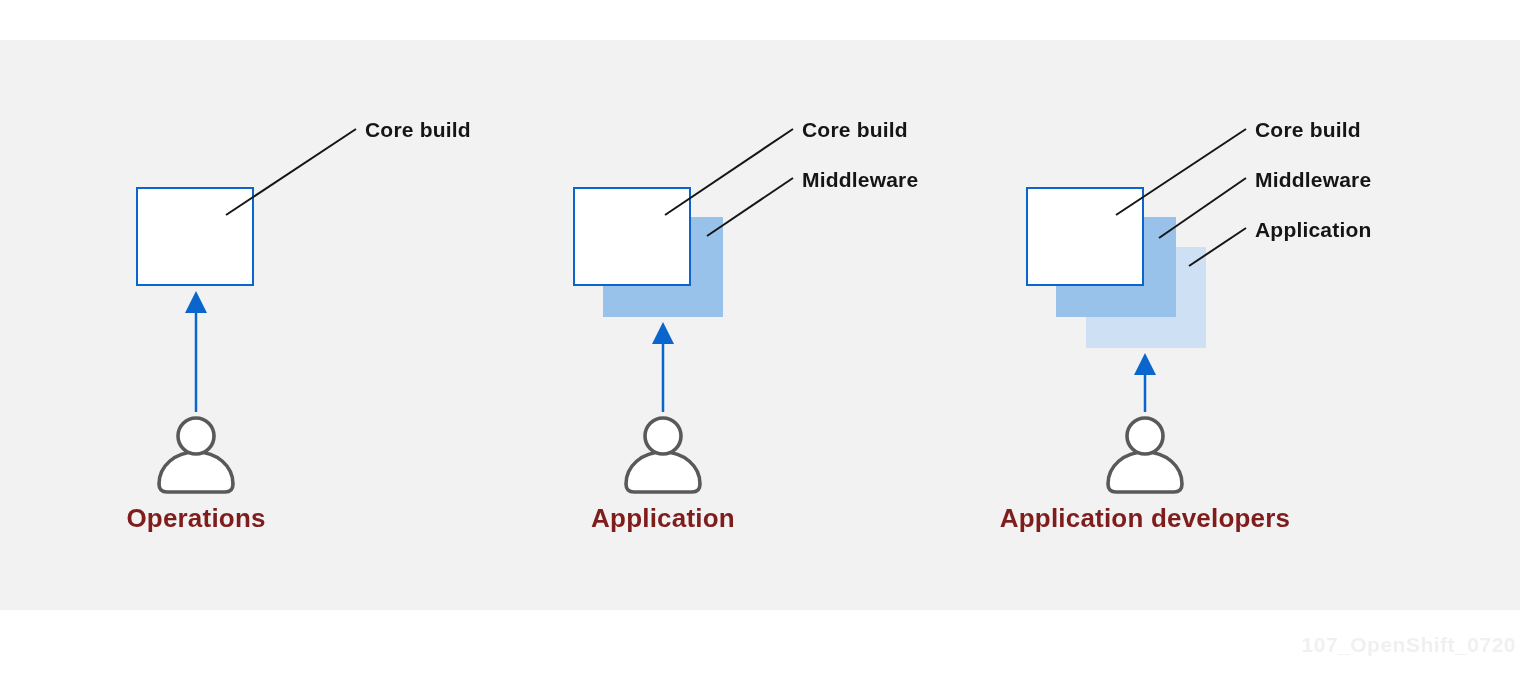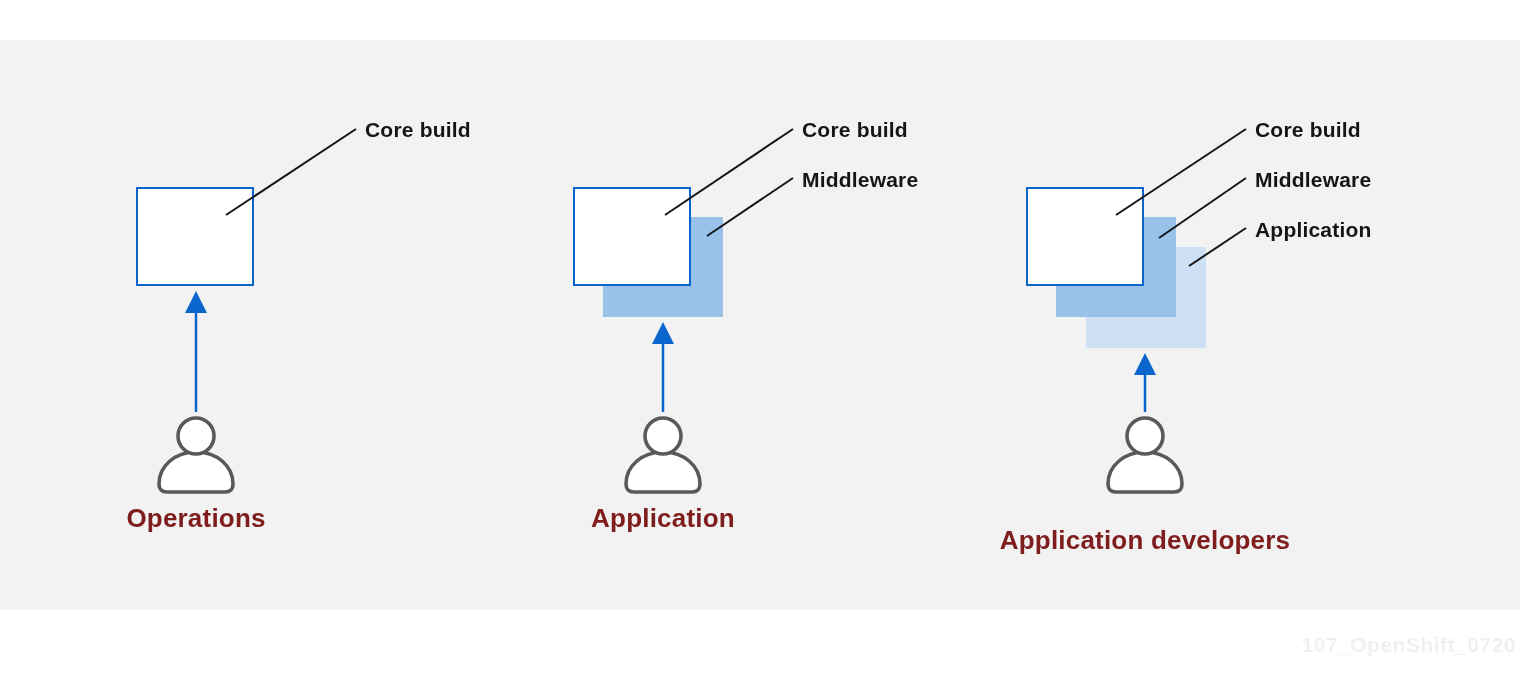--- a/index.html
+++ b/index.html
@@ -55,21 +55,21 @@
   <div class="box app" style="left:1086px;top:247px;"></div>
   <div class="box mid" style="left:1056px;top:217px;"></div>
   <div class="box core" style="left:1026px;top:187px;"></div>
   <span class="callout" style="left:1255px;top:118px;">Core build</span>
   <span class="callout" style="left:1255px;top:168px;">Middleware</span>
   <span class="callout" style="left:1255px;top:218px;">Application</span>
   <svg class="person" style="left:1103px;top:414px;" width="84" height="82" viewBox="0 0 84 82">
     <path d="M13 78 Q5 78 5 70 C5 52 21 38 42 38 C63 38 79 52 79 70 Q79 78 71 78 Z" fill="#ffffff" stroke="#595959" stroke-width="3.6" stroke-linejoin="round"></path>
     <circle cx="42" cy="22" r="18" fill="#ffffff" stroke="#595959" stroke-width="3.6"></circle>
   </svg>
-  <span class="persona" style="left:1145px;top:527px;">Application developers</span>
+  <span class="persona" style="left:1145px;top:505px;">Application developers</span>
 
   <svg class="overlay" width="1520" height="690" viewBox="0 0 1520 690">
 
     <line x1="226" y1="215" x2="356" y2="129" stroke="#151515" stroke-width="2"></line>
 
     <line x1="665" y1="215" x2="793" y2="129" stroke="#151515" stroke-width="2"></line>
     <line x1="707" y1="236" x2="793" y2="178" stroke="#151515" stroke-width="2"></line>
 
     <line x1="1116" y1="215" x2="1246" y2="129" stroke="#151515" stroke-width="2"></line>
     <line x1="1159" y1="238" x2="1246" y2="178" stroke="#151515" stroke-width="2"></line>

